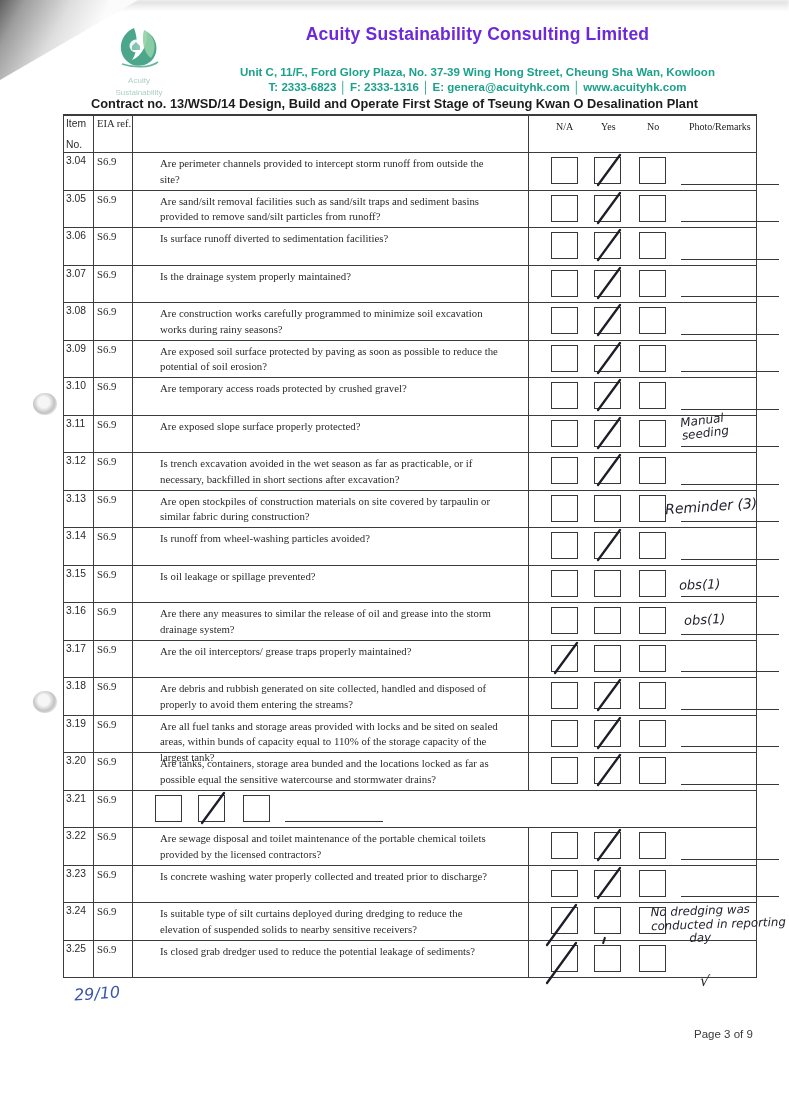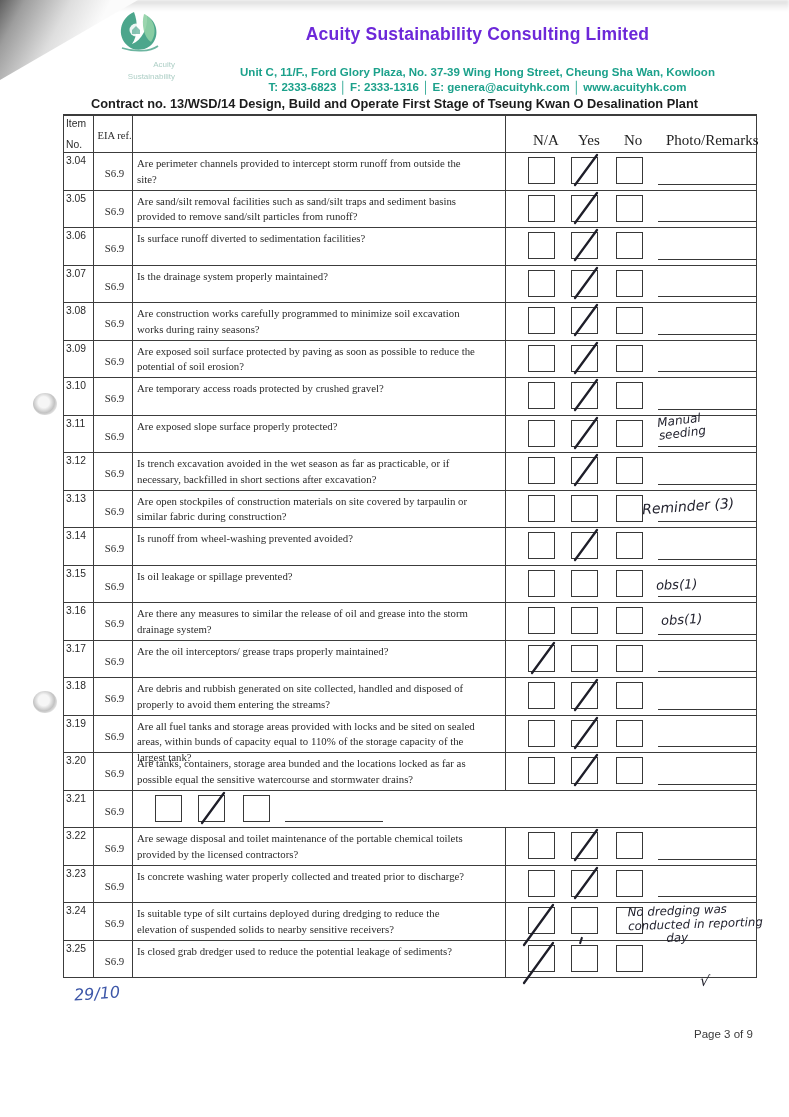--- a/index.html
+++ b/index.html
@@ -11,44 +11,44 @@
     background:linear-gradient(#b9b9b9,rgba(255,255,255,0));opacity:.5;filter:blur(1.5px);}
   .corner{position:absolute;left:0;top:0;width:138px;height:80px;
     background:linear-gradient(118deg,#5f5f5f 0%,#9d9d9d 14%,#dedede 40%,#fbfbfb 62%);
     clip-path:polygon(0 0,100% 0,0 100%);}
   .hole{position:absolute;width:24px;height:22px;border-radius:50%;
     background:radial-gradient(circle at 45% 42%, #f6f6f6 30%, #c3c3c3 58%, #ececec 78%, rgba(255,255,255,0) 85%);}
   .hole1{left:33px;top:393px;}
   .hole2{left:33px;top:691px;}
 
   
-  .logo{position:absolute;left:103px;top:6px;width:72px;text-align:right;}
+  .logo{position:absolute;left:103px;top:22px;width:72px;text-align:center;}
   .logo svg{display:block;margin:0 auto;}
   .logo-cap{font-family:"Liberation Sans",sans-serif;color:#aecfc6;font-size:8px;line-height:10px;margin-top:2px;}
   .co-block{position:absolute;left:185px;top:24px;width:585px;text-align:center;
     font-family:"Liberation Sans",sans-serif;}
   .co-name{font-size:17.5px;font-weight:bold;color:#6d28d9;letter-spacing:.2px;}
   .co-addr{font-size:11.5px;color:#1ca18b;margin-top:21px;font-weight:bold;}
   .co-tel{font-size:11.5px;color:#1ca18b;margin-top:3px;font-weight:bold;}
   .contract{position:absolute;left:0;top:96px;width:789px;text-align:center;
     font-family:"Liberation Sans",sans-serif;font-size:12.8px;font-weight:bold;color:#1c1c1c;}
 
   
   .tbl{position:absolute;left:63px;top:114px;width:694px;border:1.6px solid #3c3c3c;
        border-top-width:2px;box-sizing:border-box;background:transparent;}
   .thead{display:flex;height:36px;box-sizing:border-box;font-size:10.6px;}
   .trow{display:flex;height:37.5px;box-sizing:border-box;border-top:1.4px solid #3c3c3c;font-size:10.8px;}
   .c-item{width:30px;box-sizing:border-box;border-right:1.2px solid #3c3c3c;padding:2px 1px 0 2px;
           font-family:"Liberation Sans",sans-serif;font-size:10.3px;gap:8px;}
-  .c-ref{width:39px;box-sizing:border-box;border-right:1.2px solid #3c3c3c;padding:14px 0 0 3px;text-align:center;}
+  .c-ref{width:39px;box-sizing:border-box;border-right:1.2px solid #3c3c3c;padding:2px 0 0 3px;}
   .c-q{width:373px;box-sizing:border-box;border-right:1.2px solid #3c3c3c;
-       padding:3px 25px 0 4px;line-height:15.5px;}
+       padding:3px 25px 0 4px;line-height:15.5px;margin-left:23px;}
   .c-right{flex:1;position:relative;}
   .thead .c-item{display:flex;flex-direction:column;justify-content:space-between;padding-bottom:2px;}
-  .hlab{position:absolute;top:16px;font-size:15px;color:#222;}
+  .hlab{position:absolute;top:5px;font-size:10px;color:#222;}
   .h-na{left:27px;} .h-yes{left:72px;} .h-no{left:118px;} .h-rmk{left:160px;}
 
   .cb{position:absolute;top:4px;width:25px;height:25px;border:1.9px solid #383838;box-sizing:content-box;}
   .cb-na{left:22px;} .cb-yes{left:65px;} .cb-no{left:110px;}
   .cb svg{position:absolute;left:0;top:0;width:25px;height:25px;overflow:visible;}
   .cb line{stroke:#1e1e29;stroke-width:2.3;stroke-linecap:round;display:none;}
   .cb.checked .l-short{display:block;}
   .r324 .cb.checked .l-short,.r325 .cb.checked .l-short{display:none;}
   .r324 .cb.checked .l-long,.r325 .cb.checked .l-long{display:block;}
   .r324 .cb-yes::after{content:"";position:absolute;left:8px;top:29px;width:2px;height:7px;
@@ -397,21 +397,21 @@
         <div class="uline"></div>
         <div class="hand rmk">
               <div>Reminder (3)</div>
             </div>
       </div>
     </div>
 
     <div class="trow r314">
       <div class="c-item">3.14</div>
       <div class="c-ref">S6.9</div>
-      <div class="c-q">Is runoff from wheel-washing prevented avoided?</div>
+      <div class="c-q">Is runoff from wheel-washing particles avoided?</div>
       <div class="c-right">
         <div class="cb cb-na">
           <svg viewBox="0 0 25 25">
                 <line class="l-short" x1="3" y1="27" x2="25" y2="-3"></line>
                 <line class="l-long" x1="-5" y1="37" x2="24" y2="-3"></line>
               </svg>
         </div>
         <div class="cb cb-yes checked">
           <svg viewBox="0 0 25 25">
                 <line class="l-short" x1="3" y1="27" x2="25" y2="-3"></line>

